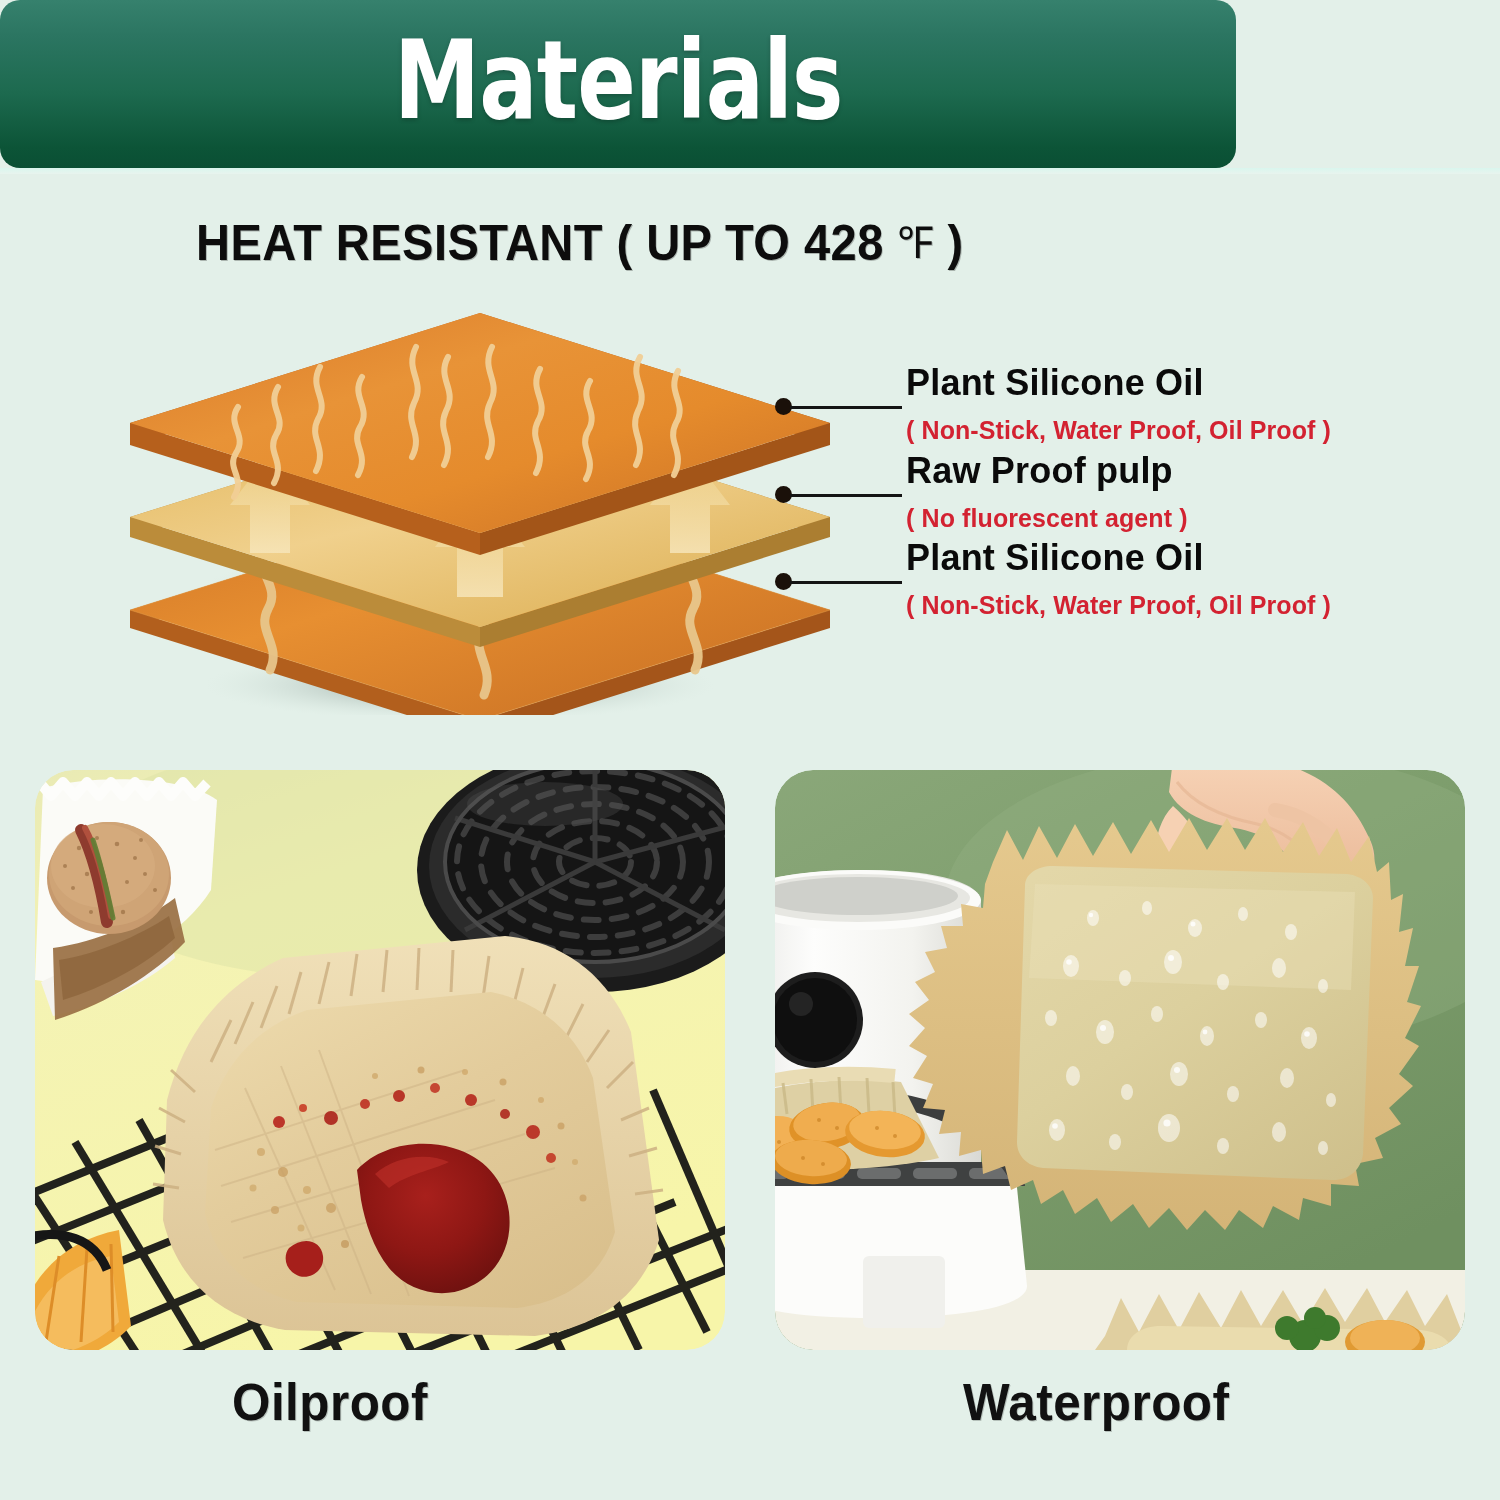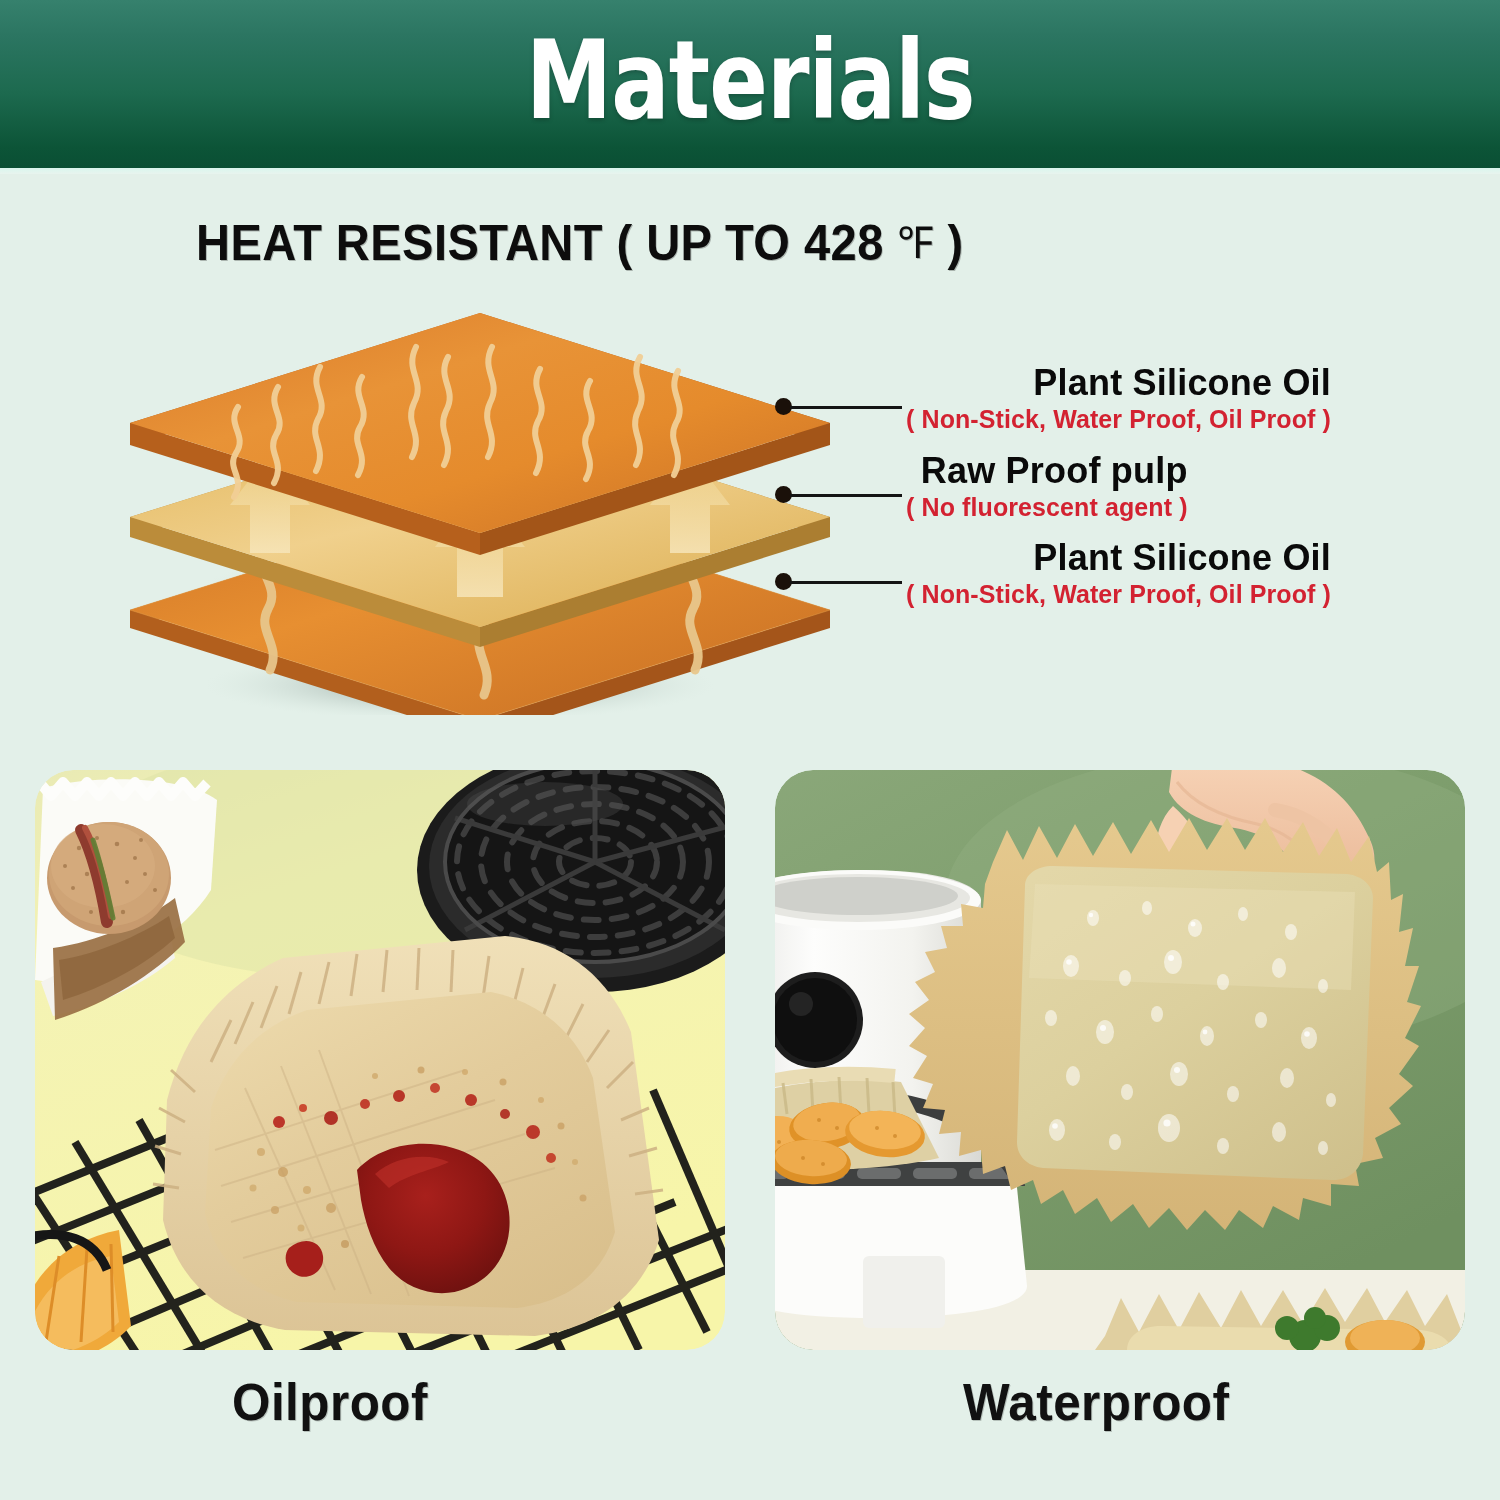--- a/index.html
+++ b/index.html
@@ -6,23 +6,23 @@
   html,body { width:1500px; height:1500px; }
   body {
     font-family:"Liberation Sans", sans-serif;
     background:#e3f0e9;
     position:relative;
     overflow:hidden;
   }
 
   
   .header{
-    position:absolute; left:0; top:0; width:1500px; height:168px;
+    position:absolute; left:0; top:0; width:1236px; height:168px;
     background:linear-gradient(180deg,#36816d 0%,#2b7561 22%,#1d6a4f 55%,#0c5437 88%,#0a4f34 100%);
-    display:flex; align-items:center; justify-content:center;
+    display:flex; align-items:center; justify-content:center;border-radius:20px;
   }
   .header-title{
     color:#ffffff;
     font-family:"DejaVu Sans","Liberation Sans",sans-serif;
     font-size:108px;
     font-weight:700;
     letter-spacing:-1px;
     transform:scaleX(0.80);
     transform-origin:center;
     text-shadow:0 2px 5px rgba(0,0,0,0.22);
@@ -52,27 +52,27 @@
 
   
   .diagram{ position:absolute; left:130px; top:285px; width:760px; height:430px; }
   .diagram svg{ display:block; }
 
   
   .callout{ position:absolute; }
   .callout .title{
     font-family:"Liberation Sans",sans-serif;
     font-size:36px; font-weight:700; color:#0a0a0a;
-    letter-spacing:0.2px; white-space:nowrap; line-height:1.04;text-align:right;
+    letter-spacing:0.2px; white-space:nowrap; line-height:1.04;
   }
   .callout .sub{
     font-family:"Liberation Sans",sans-serif;
     font-size:25px; font-weight:700; color:#d32231;
     letter-spacing:0.1px; white-space:nowrap; line-height:1.12;
-    margin-top:4px;
+    margin-top:15px;
   }
   #callout-0{ left:906px; top:364px; }
   #callout-1{ left:906px; top:452px; }
   #callout-2{ left:906px; top:539px; }
 
   
   .leader{ position:absolute; height:3px; background:#141414; }
   .leader-dot{
     position:absolute; width:17px; height:17px; border-radius:50%;
     background:#1a1009;

